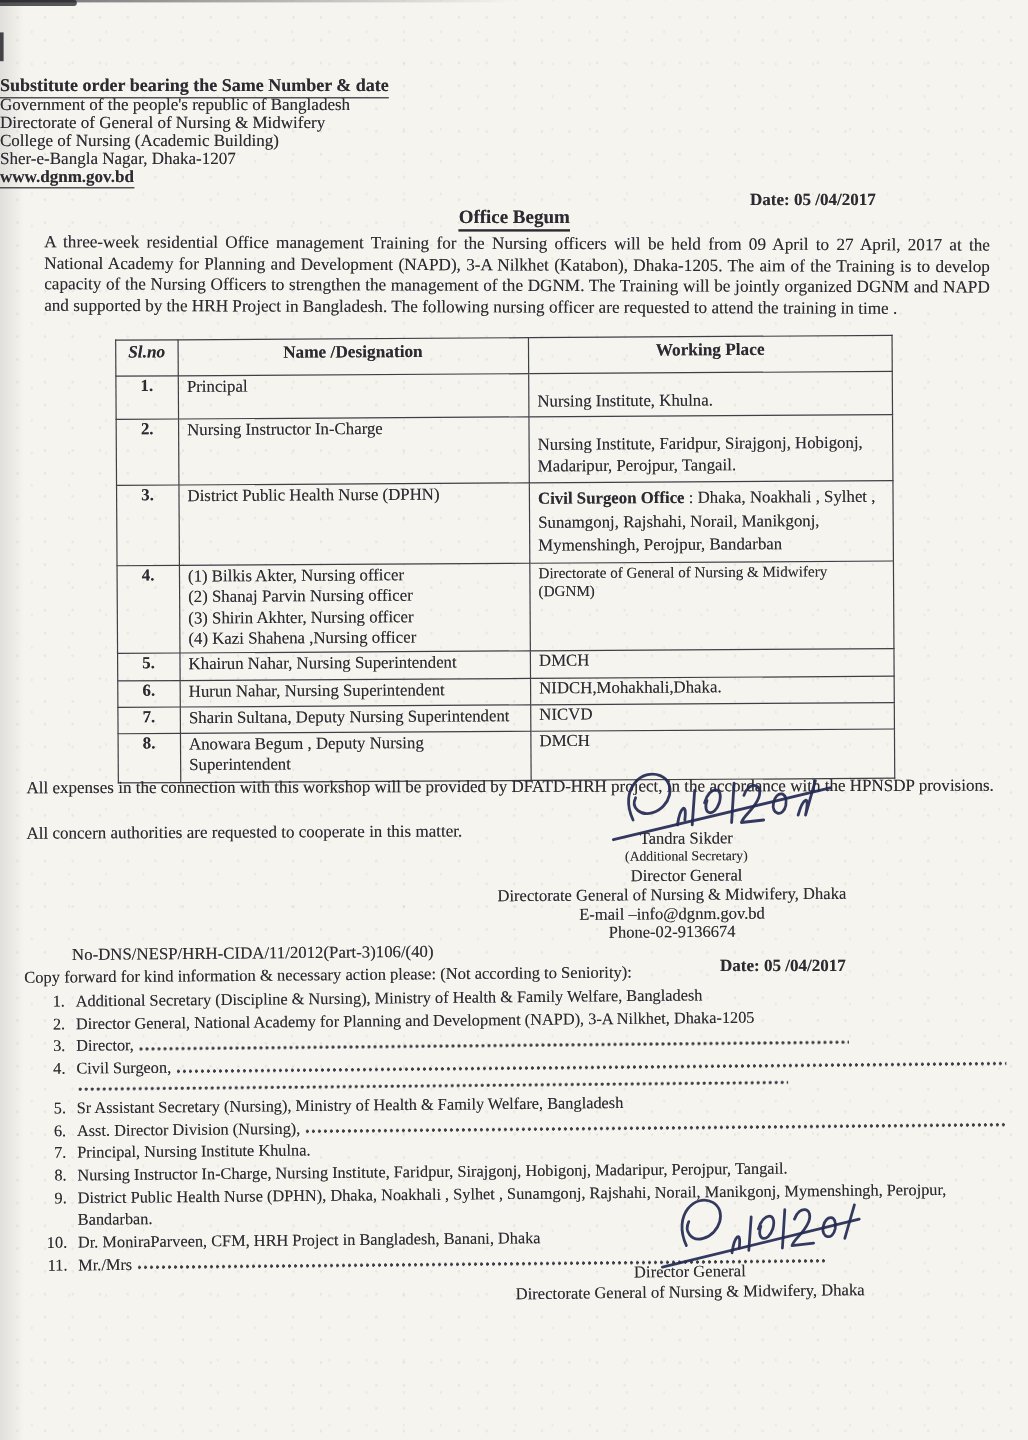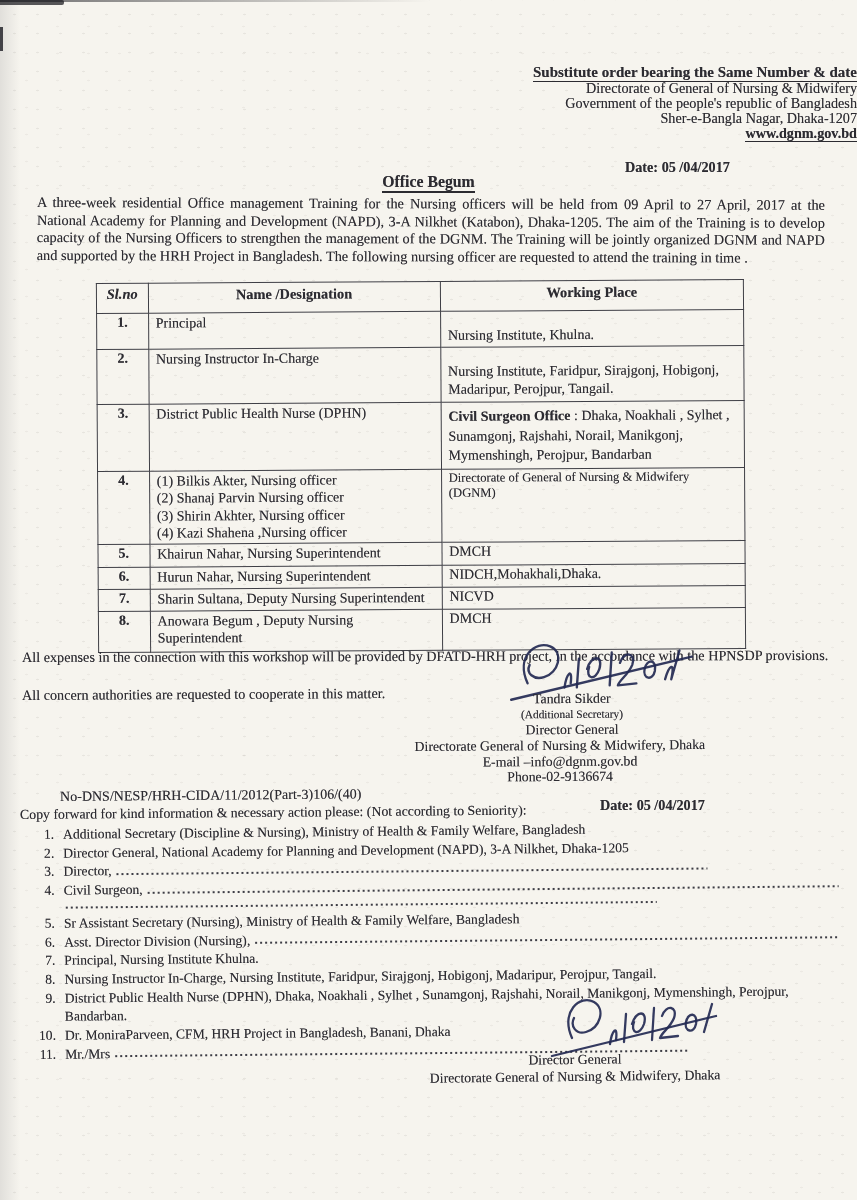--- a/index.html
+++ b/index.html
@@ -24,21 +24,21 @@
     background:linear-gradient(90deg, rgba(80,80,88,.13), rgba(80,80,88,0));
     pointer-events:none;
   }
   .abs{position:absolute;}
   
   .top-line{left:0;top:0;width:430px;height:2px;background:linear-gradient(90deg,rgba(18,18,24,.6),rgba(18,18,24,0));}
   .top-smear{left:0;top:0;width:64px;height:5px;background:#17171d;opacity:.72;border-radius:0 2px 2px 0;}
   .left-strip{left:0;top:27px;width:3px;height:24px;background:#1a1a22;opacity:.8;}
 
   
-  .header-block{top:64px;left:0;width:857px;text-align:right;}
+  .header-block{top:64px;left:0;width:857px;text-align:left;}
   .h-line{font-size:14.2px;line-height:14.9px;}
   .h-sub{font-size:15px;font-weight:700;line-height:17px;}
   .h-sub span{border-bottom:1.6px solid #2c2b31;padding-bottom:1px;}
   .h-web{font-weight:700;}
   .h-web span{border-bottom:1.5px solid #2c2b31;margin-top:20px;}
 
   .ref1{top:155px;left:57px;font-size:14px;}
   .date1{top:159px;left:625px;font-size:14.2px;font-weight:600;}
   .title{top:173px;left:0;width:857px;text-align:center;font-size:15.8px;font-weight:700;}
   .title span{border-bottom:2px solid #2c2b31;padding-bottom:1px;}
@@ -100,22 +100,23 @@
 <body>
 
 <div class="page">
 
   <div class="abs top-line"></div>
   <div class="abs top-smear"></div>
   <div class="abs left-strip"></div>
 
   <div class="abs header-block">
     <div class="h-sub"><span>Substitute  order bearing the Same Number &amp; date</span></div>
+    <div class="h-line">Government of the people's republic of Bangladesh</div>
     <div class="h-line">Directorate of General of  Nursing &amp; Midwifery</div>
-    <div class="h-line">Government of the people's republic of Bangladesh</div>
+    <div class="h-line">College of Nursing (Academic Building)</div>
     <div class="h-line">Sher-e-Bangla Nagar, Dhaka-1207</div>
     <div class="h-line h-web"><span>www.dgnm.gov.bd</span></div>
   </div>
 
   <div class="abs date1">Date:  05 /04/2017</div>
 
   <div class="abs title"><span>Office Begum</span></div>
 
   <div class="abs para">A three-week residential Office management Training for the Nursing officers will be held from 09 April to 27 April, 2017 at the National Academy for Planning and Development (NAPD), 3-A Nilkhet (Katabon), Dhaka-1205. The aim of the Training is to develop capacity of the Nursing Officers to strengthen the management of the DGNM. The Training will be jointly organized DGNM and NAPD and supported by the HRH Project in Bangladesh. The following nursing officer are requested to attend the training in time .</div>
 

